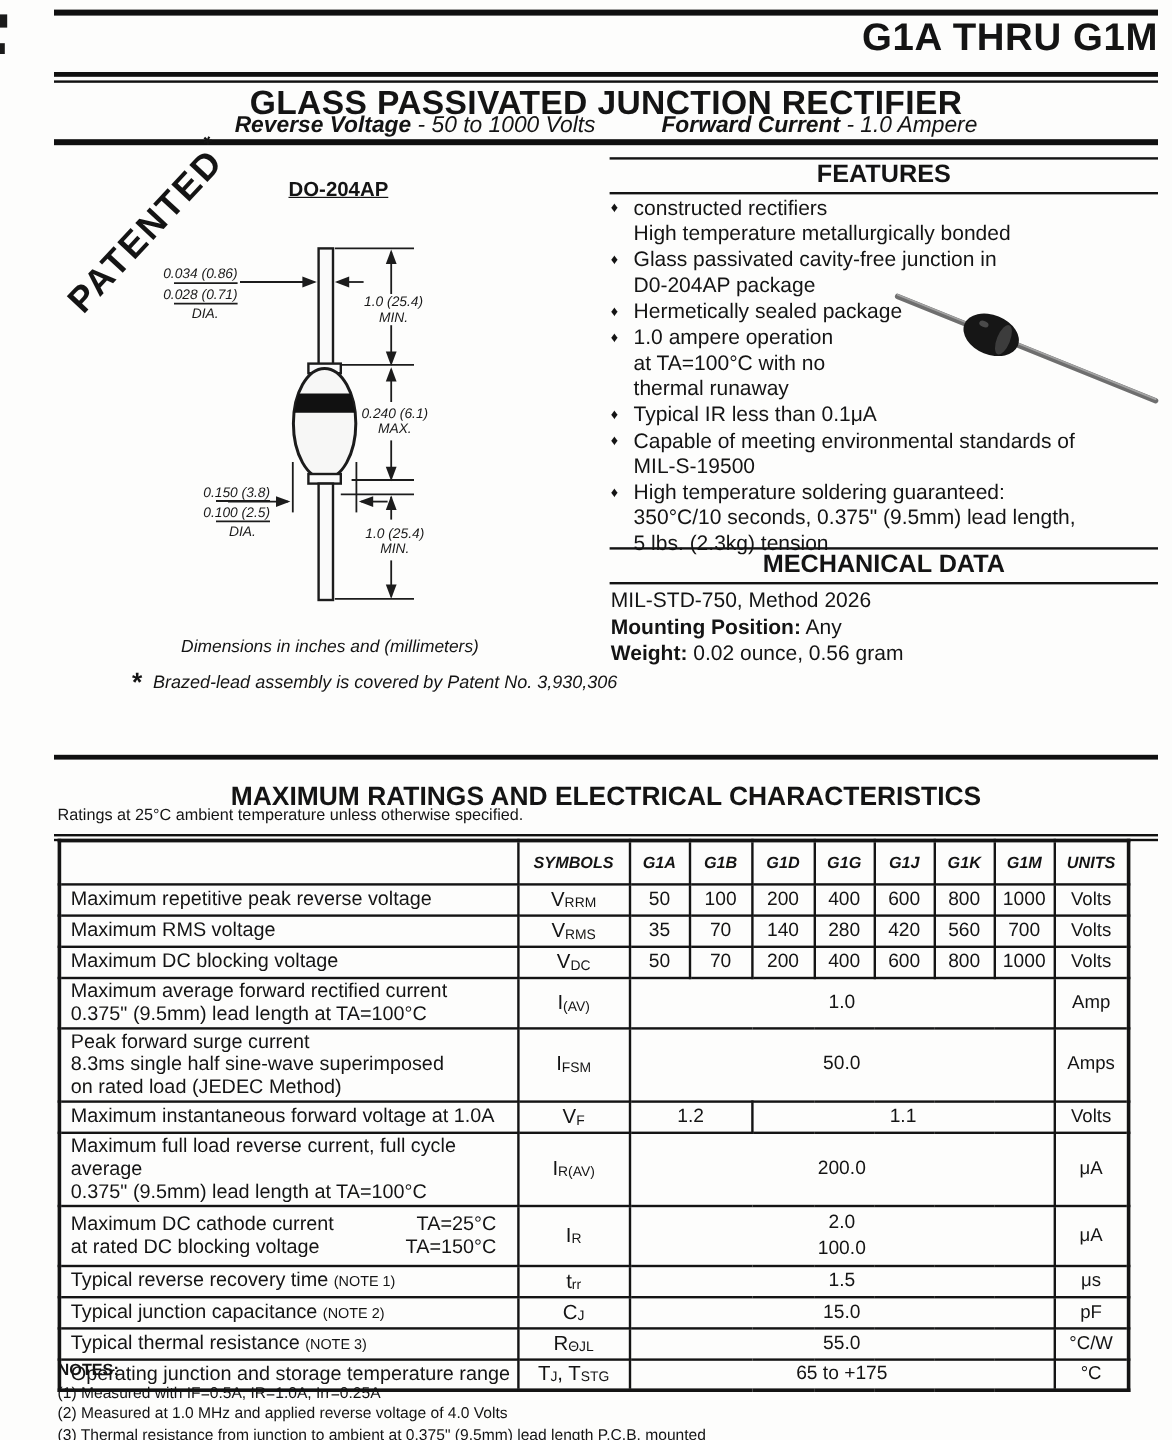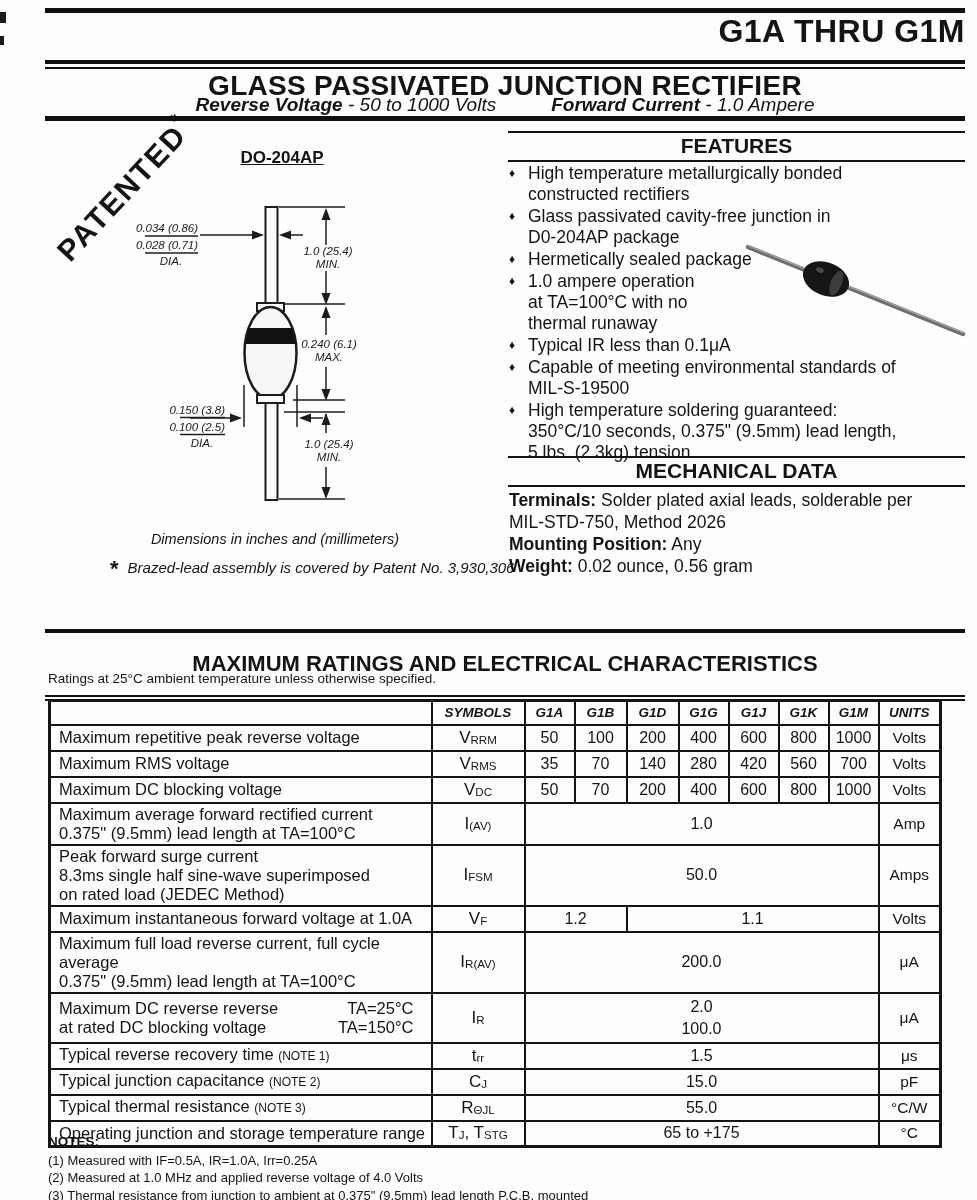--- a/index.html
+++ b/index.html
@@ -41,21 +41,21 @@
   #mech-body{left:509px;top:489px;width:462px;font-size:17.5px;line-height:22px;}
   #mech-body b{font-weight:bold;}
   
   #ratings-head{left:45px;top:629px;width:920px;border-top:4px solid #101010;border-bottom:6px double #101010;
     text-align:center;font-weight:bold;font-size:22px;padding:18px 0;}
   #ratings-note{left:48px;top:671px;font-size:13.5px;}
   
   #ratings-table{left:48px;top:699px;}
   table{border-collapse:collapse;table-layout:fixed;width:891px;border:3px solid #141414;}
   td,th{border:2px solid #141414;font-size:16px;text-align:center;vertical-align:middle;padding:1px 3px;box-sizing:border-box;}
-  th{font-style:italic;font-weight:bold;font-size:13.5px;height:24px;margin-top:36px;}
+  th{font-style:italic;font-weight:bold;font-size:13.5px;height:36px;margin-top:36px;}
   td.lbl{text-align:left;padding-left:8px;font-size:16.5px;line-height:19px;}
   .noteref{font-size:12px;}
   .sym{font-size:17px;}
   .sub{font-size:0.68em;vertical-align:-0.1em;}
   .h26{height:26px;} .h42{height:42px;} .h58{height:58px;} .h44{height:44px;} .h50{height:50px;}
   .cond-line{display:flex;justify-content:space-between;padding-right:14px;}
   .two-line span{display:block;line-height:22px;}
   td.unit{font-size:15.5px;}
   
   #notes{left:48px;top:1133px;font-size:13px;}
@@ -148,22 +148,22 @@
 <div class="abs" id="patent-note">
   <span class="star">*</span><span class="txt">Brazed-lead assembly is covered by Patent No. 3,930,306</span>
 </div>
 
 <div class="abs sec-head" id="features-head">FEATURES</div>
 
 <div class="abs" id="features-list">
   <div class="feat">
     <span class="bullet">♦</span>
     <div class="lines">
+        <span>constructed rectifiers</span>
         <span>High temperature metallurgically bonded</span>
-        <span>constructed rectifiers</span>
       </div>
   </div>
   <div class="feat">
     <span class="bullet">♦</span>
     <div class="lines">
         <span>Glass passivated cavity-free junction in</span>
         <span>D0-204AP package</span>
       </div>
   </div>
   <div class="feat">
@@ -208,21 +208,20 @@
   <line x1="10" y1="23.6" x2="225" y2="110.6" stroke="#a3a3a3" stroke-width="1.4" stroke-linecap="round"></line>
   <g transform="rotate(22 88 57)">
     <ellipse cx="88" cy="57" rx="24" ry="16.5" fill="#161616"></ellipse>
     <ellipse cx="99" cy="57" rx="5.5" ry="13" fill="#3c3c3c"></ellipse>
     <ellipse cx="79" cy="51" rx="4" ry="2.5" fill="#4a4a4a"></ellipse>
   </g>
 </svg>
 
 <div class="abs sec-head" id="mech-head">MECHANICAL DATA</div>
 <div class="abs" id="mech-body">
-  <div><b>Terminals:</b><span> Solder plated axial leads, solderable per</span></div>
   <div><b></b><span>MIL-STD-750, Method 2026</span></div>
   <div><b>Mounting Position:</b><span> Any</span></div>
   <div><b>Weight:</b><span> 0.02 ounce, 0.56 gram</span></div>
 </div>
 
 <div class="abs" id="ratings-head">MAXIMUM RATINGS AND ELECTRICAL CHARACTERISTICS</div>
 <div class="abs" id="ratings-note">Ratings at 25°C ambient temperature unless otherwise specified.</div>
 
 <div class="abs" id="ratings-table">
 <table>
@@ -318,21 +317,21 @@
             <span style="display:block">Maximum full load reverse current, full cycle average</span>
             <span style="display:block">0.375" (9.5mm) lead length at TA=100°C</span>
           </td>
     <td class="sym"><span>I</span><span class="sub">R(AV)</span></td>
     <td colspan="7">200.0</td>
     <td class="unit">μA</td>
   </tr>
   <tr class="h50">
     <td class="lbl">
       <div class="cond-line">
-              <span>Maximum DC reverse reverse</span>
+              <span>Maximum DC cathode current</span>
               <span>TA=25°C</span>
             </div>
       <div class="cond-line">
               <span>at rated DC blocking voltage</span>
               <span>TA=150°C</span>
             </div>
     </td>
     <td class="sym"><span>I</span><span class="sub">R</span></td>
     <td colspan="7" class="two-line">
             <span>2.0</span>

